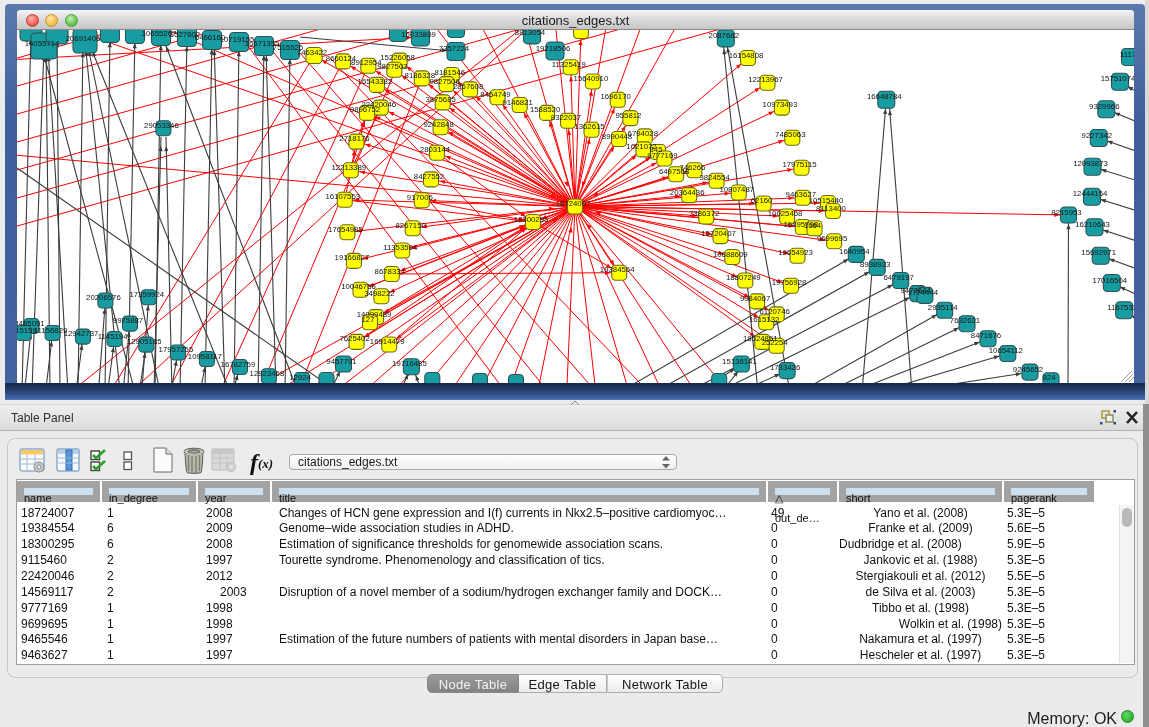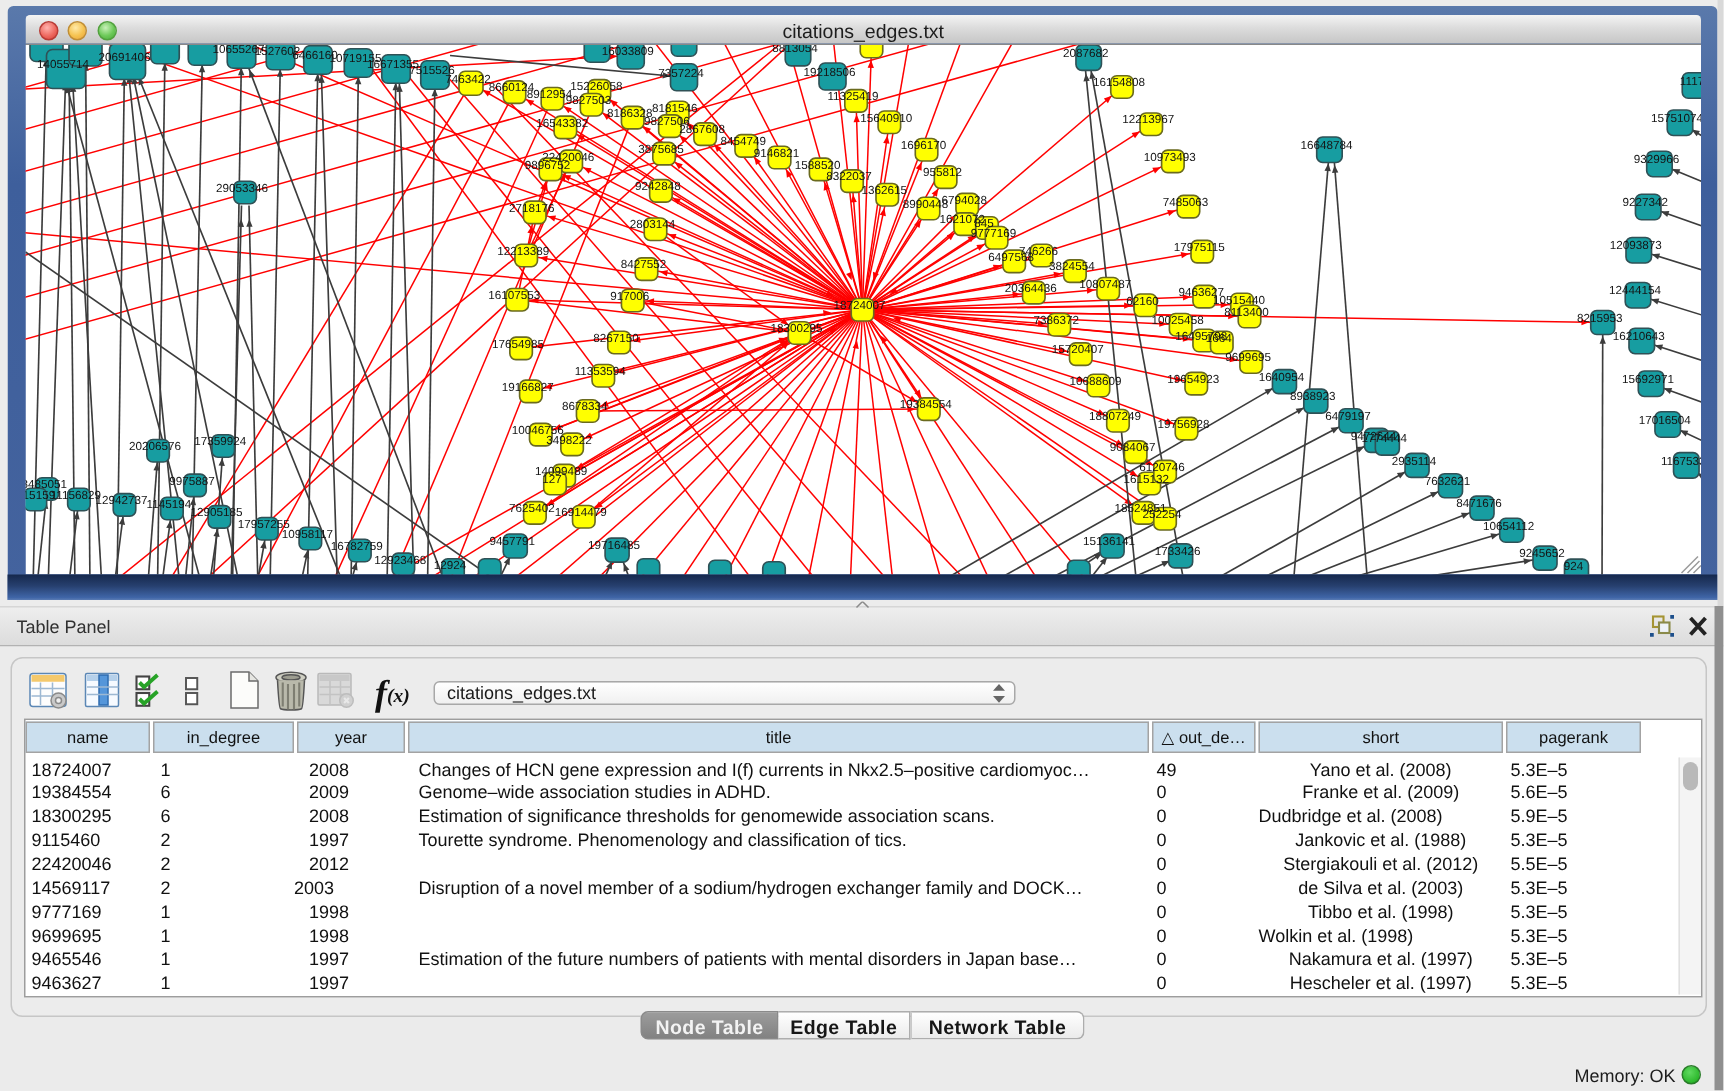--- a/index.html
+++ b/index.html
@@ -22,38 +22,38 @@
 
 #tpbar{left:0;top:404px;width:1149px;height:27px;border-top:1px solid #d6d6d6;
  border-bottom:1px solid #b2b2b2;background:linear-gradient(#eeeeee,#dcdcdc)}
 #tpbar span{position:absolute;left:11px;top:6px;font-size:12px;color:#303030}
 #panelbg{left:0;top:431px;width:1149px;height:296px;background:#ebebeb}
 #contA{left:7px;top:438px;width:1131px;height:240px;background:#ececec;
  border:1px solid #c6c6c6;border-radius:8px}
 #contB{left:16px;top:479px;width:1119px;height:186px;background:#fff;
  border:1px solid #9d9d9d}
 .hcell{position:absolute;top:481px;height:21px;background:#cbdfee;
- border:1px solid #a3a3a3;font-size:11px;color:#111;text-align:center;line-height:20px}
+ border:7px solid #a3a3a3;font-size:11px;color:#111;line-height:20px}
 .trow{position:absolute;height:15.85px;font-size:12px;color:#111;width:1100px}
 .trow span{position:absolute;top:1px;white-space:nowrap}
 #vsb{left:1119px;top:505px;width:15px;height:158px;background:#f4f4f4;border-left:1px solid #e0e0e0}
 #vsbthumb{left:1121.5px;top:508px;width:10px;height:19px;background:#b9b9b9;border-radius:5px}
 
 #dd{left:289px;top:454px;width:388px;height:16px;background:linear-gradient(#ffffff,#f0f0f0);
  border:1px solid #a8a8a8;border-radius:4px;font-size:12px;color:#1a1a1a;
  line-height:14px;padding-left:8px}
 
-.tab{position:absolute;top:674px;height:19px;font-size:13px;letter-spacing:.3px;font-weight:bold;text-align:center;line-height:19px}
+.tab{position:absolute;top:674px;height:19px;font-size:13px;letter-spacing:.3px;font-weight:normal;text-align:center;line-height:19px}
 #tab1{left:427px;width:92px;background:linear-gradient(#9c9c9c,#828282);color:#f3f3f3;
  border:1px solid #8a8a8a;border-radius:5px 0 0 5px}
 #tab2{left:519px;width:88px;background:linear-gradient(#ffffff,#ebebeb);color:#161616;
  border:1px solid #adadad;border-left:none}
 #tab3{left:607px;width:116px;background:linear-gradient(#ffffff,#ebebeb);color:#161616;
  border:1px solid #adadad;border-left:1px solid #c9c9c9;border-radius:0 5px 5px 0}
-#mem{right:32px;top:710px;font-size:12px;color:#1c1c1c}
+#mem{right:32px;top:710px;font-size:16px;color:#1c1c1c}
 #memdot{left:1121px;top:709.5px;width:13px;height:13px;border-radius:50%;
  background:radial-gradient(circle at 40% 35%,#5fd95f,#2cb82c 70%,#1f9a1f);border:1px solid #2a7d2a}
 #splitg{left:569px;top:400.5px;width:12px;height:5px}
 
 </style></head><body>
 <div class="abs" id="frame"></div>
 <div class="abs" id="topstrip"></div>
 <div class="abs" id="lstrip"></div>
 <div class="abs" id="titlebar"></div>
 <div class="abs" id="title">citations_edges.txt</div>
@@ -839,40 +839,40 @@
     <span style="left:21px">22420046</span>
     <span style="left:107px">2</span>
     <span style="left:206px">2012</span>
     <span style="left:771px">0</span>
     <span style="left:839px;width:163px;text-align:center">Stergiakouli et al. (2012)</span>
     <span style="left:1007px">5.5E–5</span>
   </div>
 <div class="trow" style="top:583.8px">
     <span style="left:21px">14569117</span>
     <span style="left:107px">2</span>
-    <span style="left:196px">2003</span>
+    <span style="left:220px">2003</span>
     <span style="left:279px">Disruption of a novel member of a sodium/hydrogen exchanger family and DOCK…</span>
     <span style="left:771px">0</span>
     <span style="left:839px;width:163px;text-align:center">de Silva et al. (2003)</span>
     <span style="left:1007px">5.3E–5</span>
   </div>
 <div class="trow" style="top:599.6px">
     <span style="left:21px">9777169</span>
     <span style="left:107px">1</span>
     <span style="left:206px">1998</span>
     <span style="left:771px">0</span>
     <span style="left:839px;width:163px;text-align:center">Tibbo et al. (1998)</span>
     <span style="left:1007px">5.3E–5</span>
   </div>
 <div class="trow" style="top:615.5px">
     <span style="left:21px">9699695</span>
     <span style="left:107px">1</span>
     <span style="left:206px">1998</span>
     <span style="left:771px">0</span>
-    <span style="left:839px;width:163px;text-align:left">Wolkin et al. (1998)</span>
+    <span style="left:839px;width:163px;text-align:right">Wolkin et al. (1998)</span>
     <span style="left:1007px">5.3E–5</span>
   </div>
 <div class="trow" style="top:631.3px">
     <span style="left:21px">9465546</span>
     <span style="left:107px">1</span>
     <span style="left:206px">1997</span>
     <span style="left:279px">Estimation of the future numbers of patients with mental disorders in Japan base…</span>
     <span style="left:771px">0</span>
     <span style="left:839px;width:163px;text-align:center">Nakamura et al. (1997)</span>
     <span style="left:1007px">5.3E–5</span>

